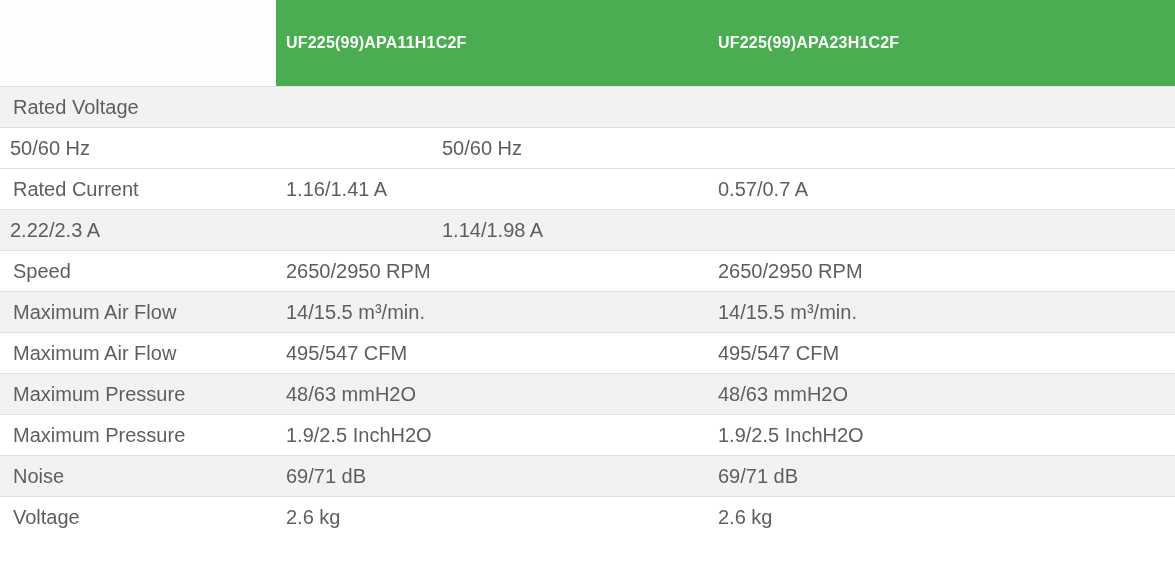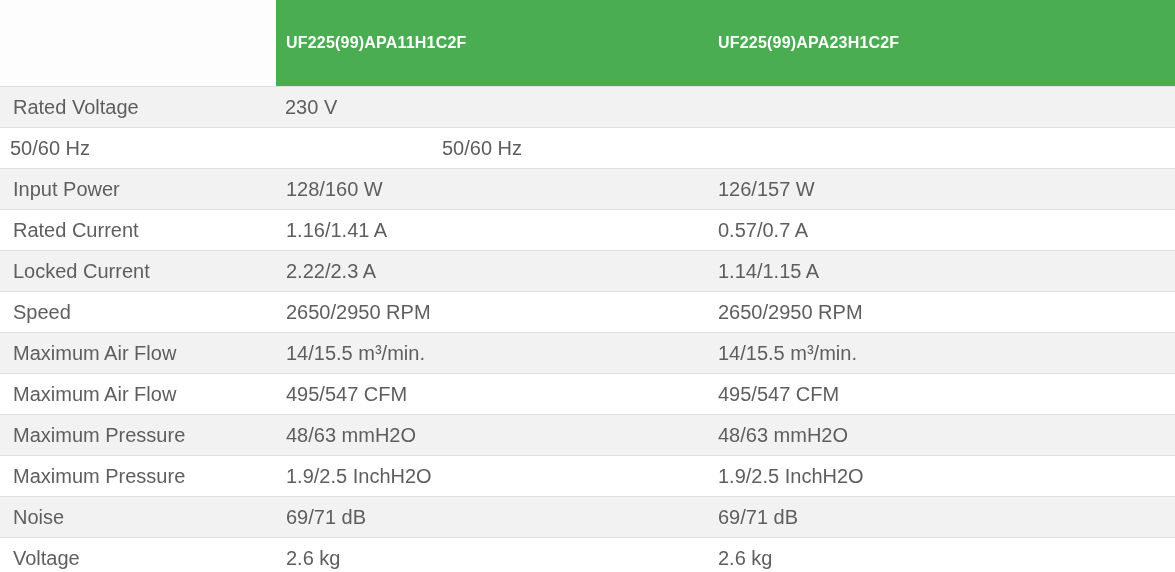--- a/index.html
+++ b/index.html
@@ -41,44 +41,37 @@
 
 <div class="spec-table">
   <div class="header-row">
     <div class="cell label-cell header-blank"></div>
     <div class="cell value-cell-1 header-cell">UF225(99)APA11H1C2F</div>
     <div class="cell value-cell-2 header-cell">UF225(99)APA23H1C2F</div>
   </div>
   <div id="table-body">
   <div class="row alt">
     <div class="cell label-cell">Rated Voltage</div>
-    <div class="cell value-cell-2">230 V</div>
   </div>
 
   <div class="row">
     <div class="cell value-cell-1">50/60 Hz</div>
     <div class="cell value-cell-2">50/60 Hz</div>
   </div>
 
-  <div class="row alt">
-    <div class="cell label-cell">Input Power</div>
-    <div class="cell value-cell-1">128/160 W</div>
-    <div class="cell value-cell-2">126/157 W</div>
-  </div>
 
   <div class="row">
     <div class="cell label-cell">Rated Current</div>
     <div class="cell value-cell-1">1.16/1.41 A</div>
     <div class="cell value-cell-2">0.57/0.7 A</div>
   </div>
 
   <div class="row alt">
-    <div class="cell label-cell">Locked Current</div>
     <div class="cell value-cell-1">2.22/2.3 A</div>
-    <div class="cell value-cell-2">1.14/1.15 A</div>
+    <div class="cell value-cell-2">1.14/1.98 A</div>
   </div>
 
   <div class="row">
     <div class="cell label-cell">Speed</div>
     <div class="cell value-cell-1">2650/2950 RPM</div>
     <div class="cell value-cell-2">2650/2950 RPM</div>
   </div>
 
   <div class="row alt">
     <div class="cell label-cell">Maximum Air Flow</div>

